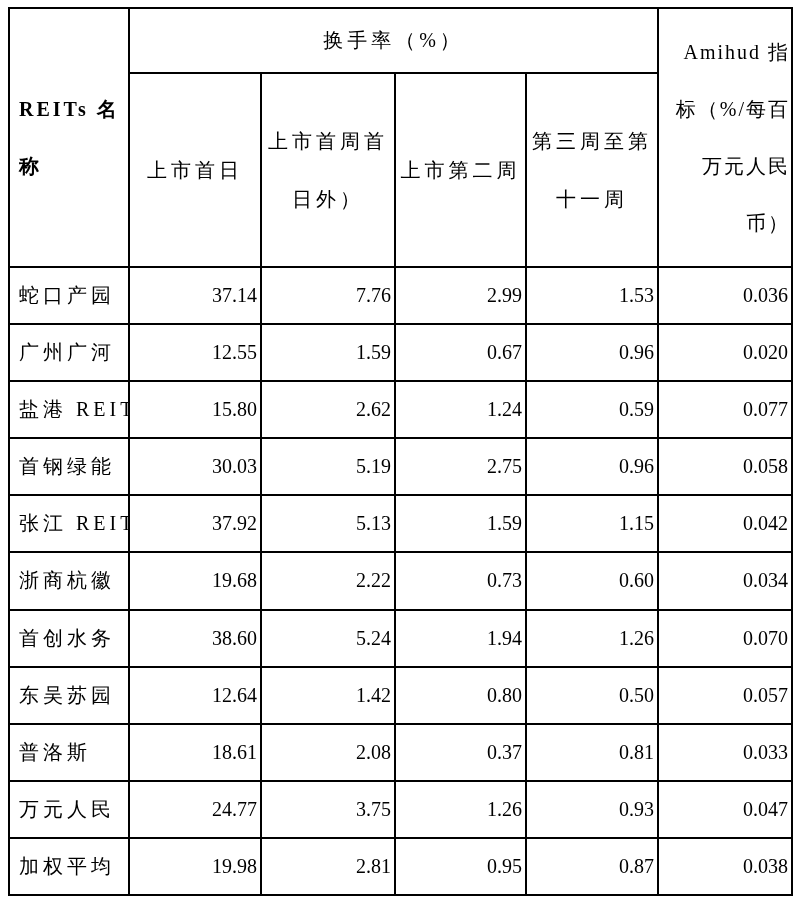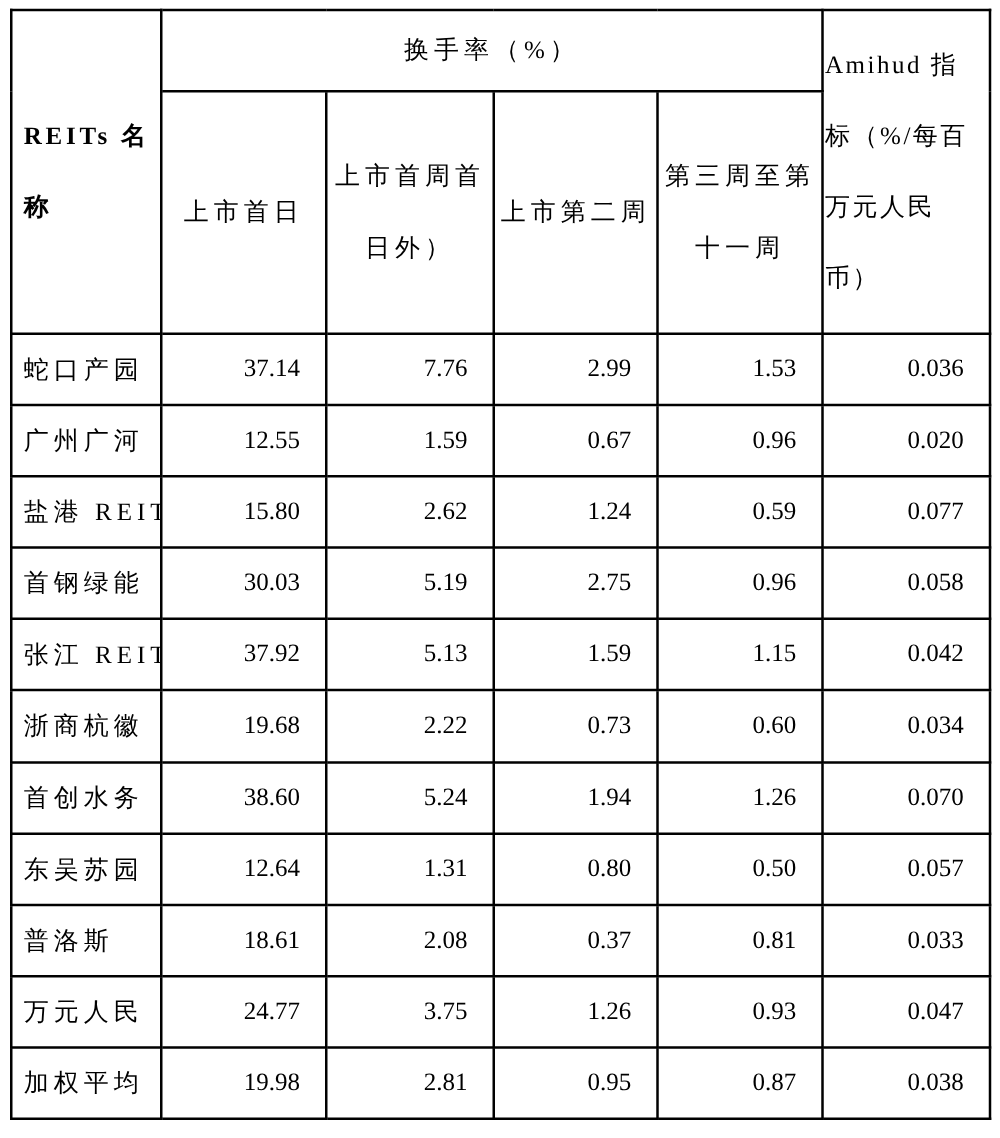--- a/index.html
+++ b/index.html
@@ -43,34 +43,34 @@
     line-height:55px;
     margin-left:10px;
   }
   .sub-header{
     text-align:center;
     letter-spacing:4px;
     line-height:58px;
     white-space:pre-line;
   }
   .amihud-header{
-    text-align:left;
+    text-align:right;
     letter-spacing:2px;
     line-height:57px;
     white-space:pre-line;
   }
   .label-cell{
     text-align:left;
     padding-left:9px;
     letter-spacing:4px;
     white-space:nowrap;
   }
   .num-cell{
     text-align:right;
-    padding-right:20px;
+    padding-right:3px;
     letter-spacing:0;
   }
 </style>
 </head>
 <body>
 
 <table class="doc-table">
   <colgroup>
     <col style="width:120px">
     <col style="width:132px">
@@ -150,21 +150,21 @@
       <td class="label-cell">首创水务</td>
       <td class="num-cell">38.60</td>
       <td class="num-cell">5.24</td>
       <td class="num-cell">1.94</td>
       <td class="num-cell">1.26</td>
       <td class="num-cell">0.070</td>
     </tr>
     <tr class="data-row">
       <td class="label-cell">东吴苏园</td>
       <td class="num-cell">12.64</td>
-      <td class="num-cell">1.31</td>
+      <td class="num-cell">1.42</td>
       <td class="num-cell">0.80</td>
       <td class="num-cell">0.50</td>
       <td class="num-cell">0.057</td>
     </tr>
     <tr class="data-row">
       <td class="label-cell">普洛斯</td>
       <td class="num-cell">18.61</td>
       <td class="num-cell">2.08</td>
       <td class="num-cell">0.37</td>
       <td class="num-cell">0.81</td>

